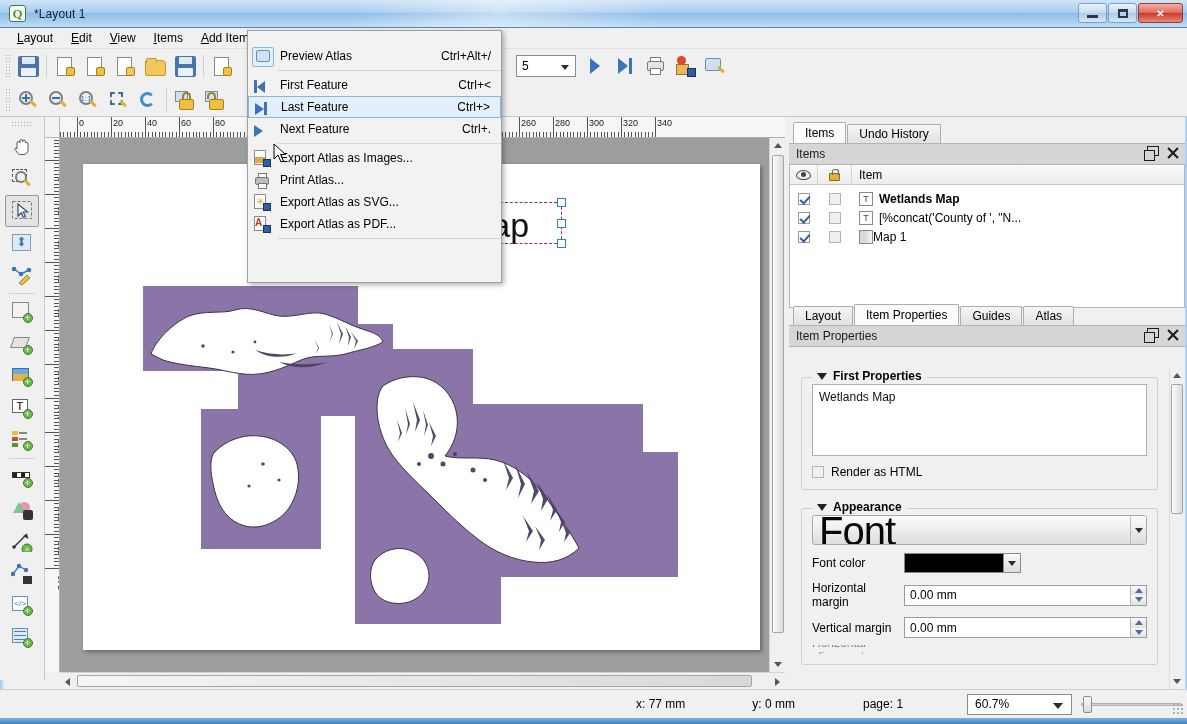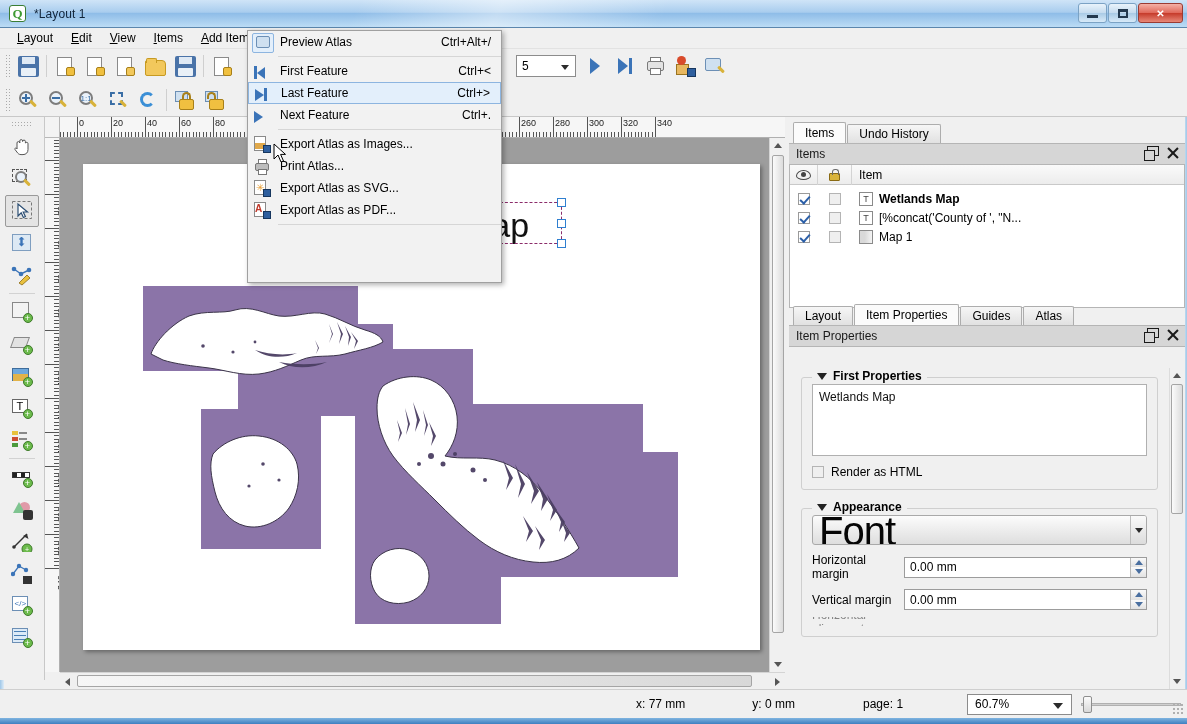--- a/index.html
+++ b/index.html
@@ -994,21 +994,21 @@
   </div>
   <div class="hscroll-canvas">
     <div class="sb-arrow" style="left:5px;top:5px;border-top:4px solid transparent;border-bottom:4px solid transparent;border-right:5px solid #555"></div>
     <div class="sb-thumb" style="left:17px;top:2px;width:675px;height:12px"></div>
     <div class="sb-arrow" style="right:5px;top:5px;border-top:4px solid transparent;border-bottom:4px solid transparent;border-left:5px solid #555"></div>
   </div>
 
   <div class="dropdown">
     <div class="dd-gutter"></div>
 
-    <div class="dd-item" style="margin-top:0">
+    <div class="dd-item" style="margin-top:14px">
       <span class="dd-iconbox"></span>
       <span class="ddicon" style="left:8px;top:5px;width:14px;height:12px;background:#cfe0f0;border:1px solid #6c8fb5;border-radius:2px"></span>
       <span>Preview Atlas</span>
       <span class="sc">Ctrl+Alt+/</span>
     </div>
     <div class="dd-sep"></div>
 
     <div class="dd-item">
       <span class="ddicon" style="display:flex;align-items:center;top:4px">
         <span class="bar-v" style="height:13px;width:3px"></span>
@@ -1130,21 +1130,21 @@
         </div>
       </div>
 
       <div class="irow">
         <div style="width:28px;display:flex;justify-content:center">
           <span class="cb checked"></span>
         </div>
         <div style="width:34px;display:flex;justify-content:center">
           <span class="cb gray"></span>
         </div>
-        <div style="display:flex;align-items:flex-end;gap:6px;padding-left:7px">
+        <div style="display:flex;align-items:flex-end;padding-left:7px">
           <span class="mitem"></span>
           <span>Map 1</span>
         </div>
       </div>
     </div>
 
     <div class="tabstrip" style="top:187px">
       <div class="tab">
           <span>Layout</span>
         </div>
@@ -1192,20 +1192,27 @@
             <span>Appearance</span>
           </div>
 
           <div class="fontbtn">
             <span class="ftext">Font</span>
             <span class="dropbox">
                 <span class="caret-dn"></span>
               </span>
           </div>
 
+          <div class="prow">
+            <span class="plabel">Font color</span>
+            <span class="colorbtn"></span>
+            <span class="colordrop">
+                <span class="caret-dn"></span>
+              </span>
+          </div>
 
           <div class="prow">
             <span class="plabel">Horizontal margin</span>
             <span class="spin">
               <span>0.00 mm</span>
               <span class="spinbtns">
                 <span class="spinb">
                     <span class="caret-up"></span>
                   </span>
                 <span class="spinb">

